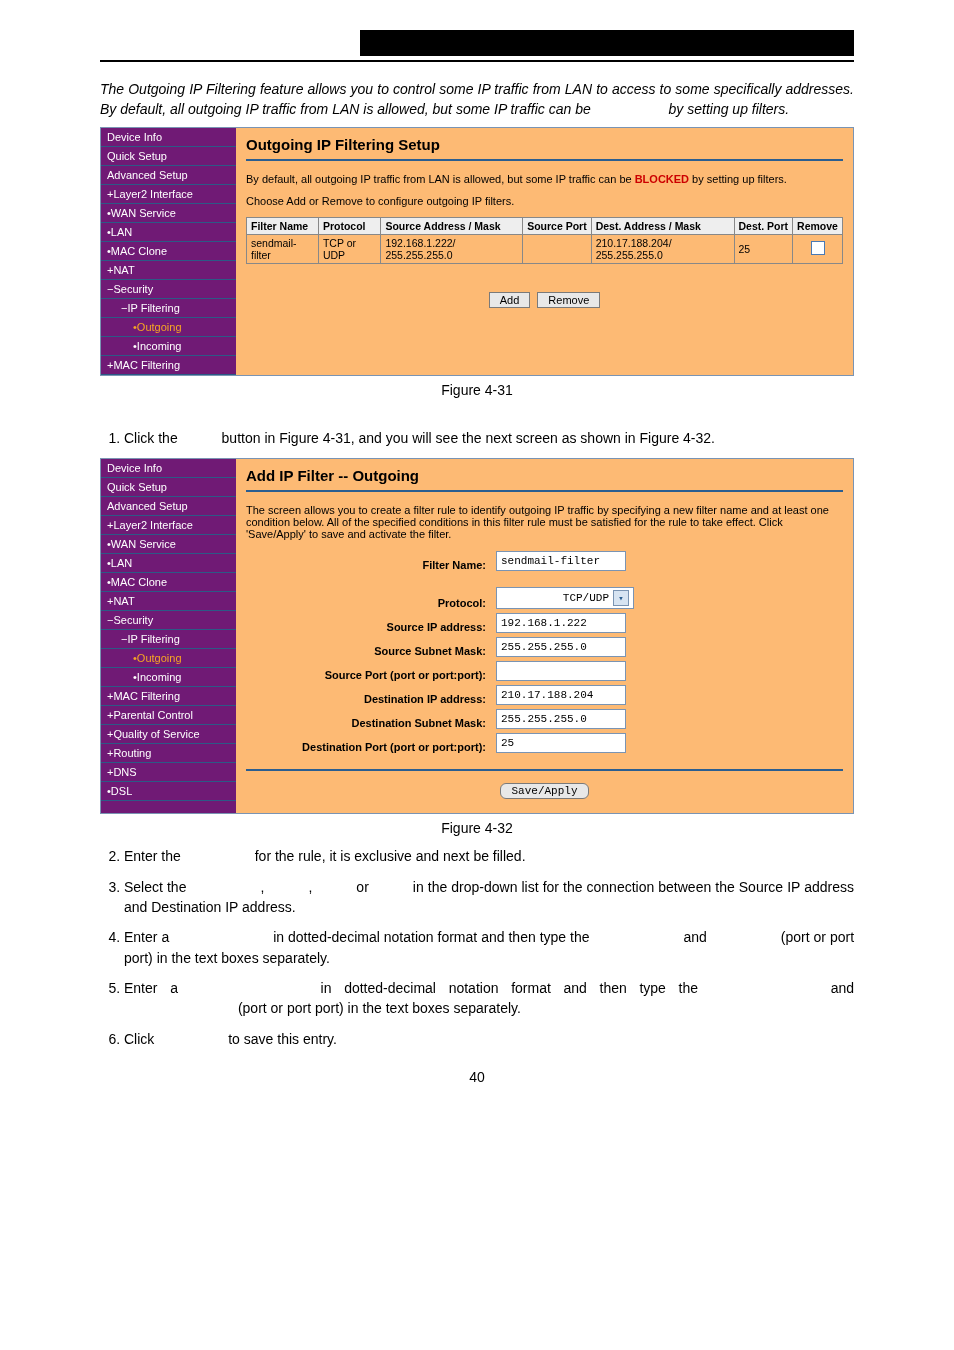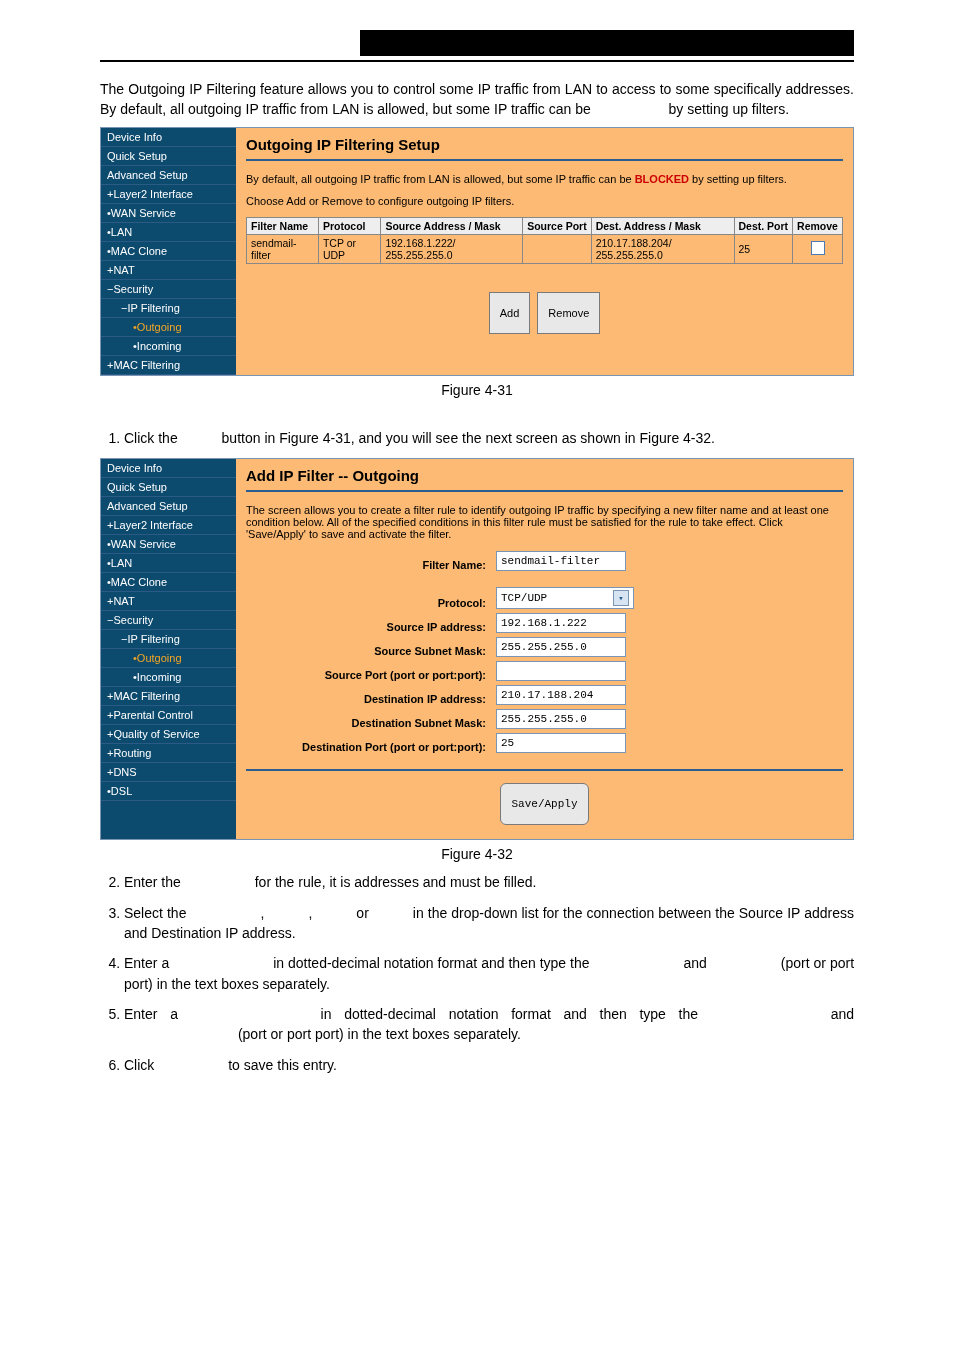--- a/index.html
+++ b/index.html
@@ -21,32 +21,33 @@
   }
   .hr-top {
     border: none;
     border-top: 2px solid #000;
     margin: 0 0 18px 0;
   }
   .intro {
     line-height: 1.4;
     text-align: justify;
     margin-bottom: 8px;
+    font-style: italic;
   }
 
   
   .shot {
     border: 1px solid #7a94b3;
     display: flex;
     font-size: 11px;
     margin: 6px 0 4px 0;
   }
   .sidebar {
     width: 135px;
-    background: #0c4a6e;
+    background: #701a75;
     color: #fff;
   }
   .sidebar .item {
     padding: 3px 6px;
     border-bottom: 1px solid #2c5a86;
     white-space: nowrap;
     overflow: hidden;
   }
   .sidebar .sub1 { padding-left: 20px; }
   .sidebar .sub2 { padding-left: 32px; }
@@ -89,21 +90,21 @@
     width: 12px; height: 12px; border: 1px solid #4a7ab5; display: inline-block; background: #fff;
   }
   .btnrow {
     text-align: center;
     margin-top: 28px;
   }
   .fb {
     display: inline-block;
     border: 1px solid #7a7a7a;
     background: #e8e8e8;
-    padding: 14px 10px;
+    padding: 1px 10px;
     font-size: 11px;
     margin: 0 2px;
   }
   .fig-cap {
     text-align: center;
     margin: 6px 0 30px 0;
   }
 
   
   .fld-row { display: flex; justify-content: flex-start; align-items: center; margin: 3px 0; }
@@ -120,21 +121,21 @@
   }
   .fld-select {
     border: 1px solid #7a94b3;
     padding: 1px 4px;
     width: 128px;
     font-size: 11px;
     font-family: "Courier New", monospace;
     background: #fff;
     height: 18px;
     display: flex;
-    justify-content: space-between;
+    justify-content: flex-end;
     align-items: center;
   }
   .sel-arrow {
     background: #d7e4f2;
     border: 1px solid #7a94b3;
     width: 14px; height: 14px;
     display: inline-flex;
     align-items: center; justify-content: center;
     font-size: 9px;
     color: #2b5e90;
@@ -296,21 +297,21 @@
       <div class="btnrow" style="margin-top:10px;">
         <span class="fb" style="font-family:'Courier New',monospace;border-radius:6px;">Save/Apply</span>
       </div>
     </div>
   </div>
   <div class="fig-cap" style="margin-bottom:10px;">Figure 4-32</div>
 
   <ol class="steps" start="2">
     <li>
       <span>Enter the</span><span class="gap2"></span>
-      <span>for the rule, it is addresses and must be filled.</span>
+      <span>for the rule, it is exclusive and next be filled.</span>
     </li>
     <li>
       <span>Select the</span><span class="gap2"></span>
       <span>,</span><span class="gap"></span>
       <span>,</span><span class="gap"></span>
       <span>or</span><span class="gap"></span>
       <span>in the drop-down list for the connection between the Source IP address and Destination IP address.</span>
     </li>
     <li>
       <span>Enter a</span><span class="gap2" style="width:100px;"></span>
@@ -323,13 +324,14 @@
       <span>in dotted-decimal notation format and then type the</span><span class="gap2" style="width:120px;"></span>
       <span>and</span><span class="gap2" style="width:110px;"></span>
       <span>(port or port  port) in the text boxes separately.</span>
     </li>
     <li>
       <span>Click</span><span class="gap2"></span>
       <span>to save this entry.</span>
     </li>
   </ol>
 
+  <div class="pagenum">40</div>
 </div>
 
 </body></html>

